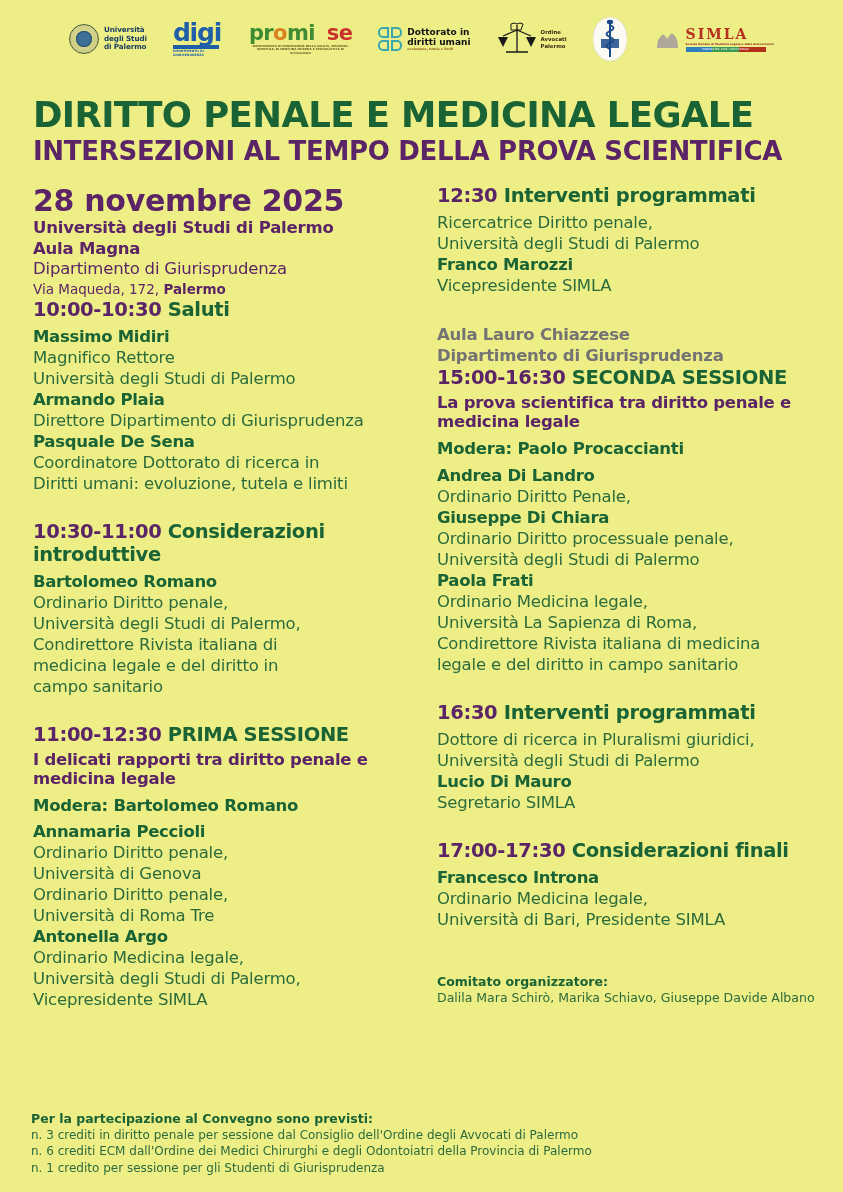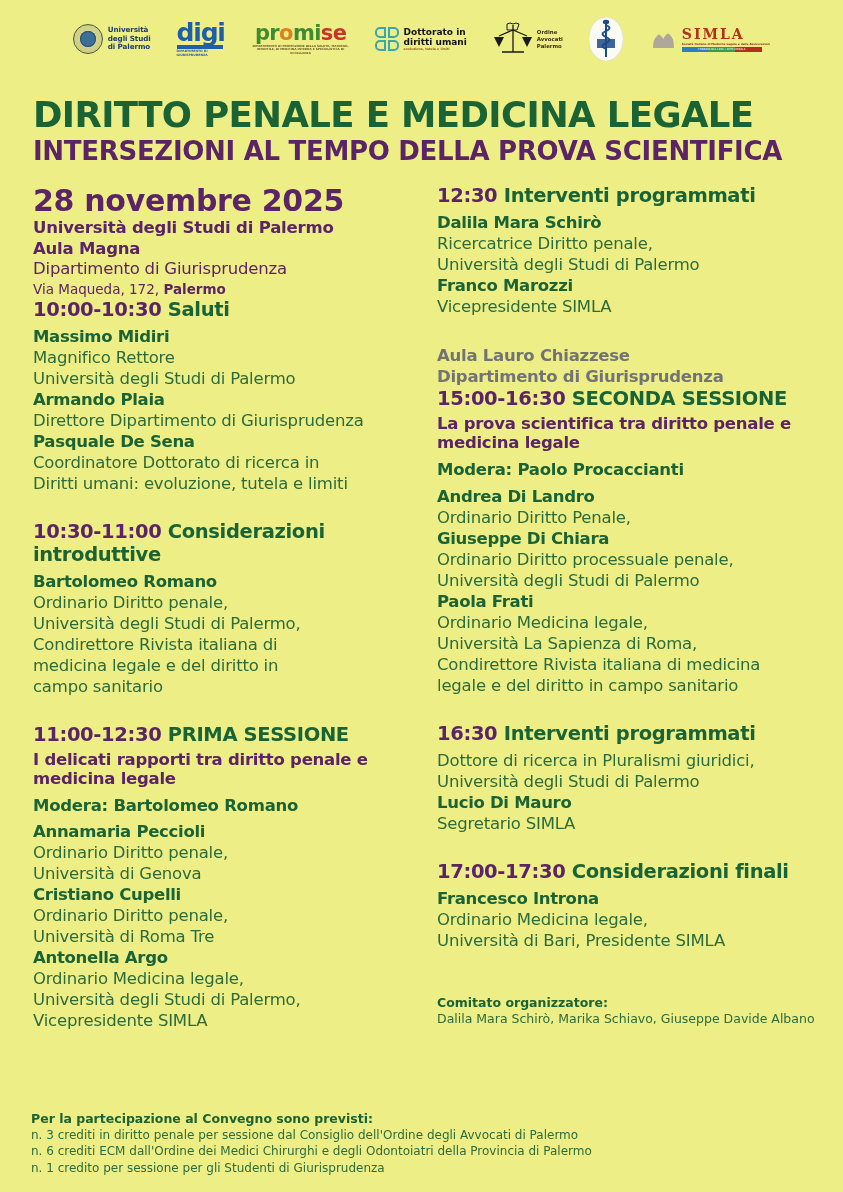--- a/index.html
+++ b/index.html
@@ -59,21 +59,21 @@
     font-size: 3.1px; line-height: 4px; color: #1f5fa8;
     font-weight: bold; letter-spacing: 0px; max-width: 50px;
   }
   .digi-bar { width: 46px; height: 4px; background: #1f5fa8; margin-top: 1px; }
 
   
   .logo-promise { flex-direction: column; align-items: center; }
   .pr-word { font-size: 21px; font-weight: bold; line-height: 21px; letter-spacing: -0.6px; }
   .pr-g { color: #3f8b33; }
   .pr-o { color: #d9821e; }
-  .pr-r { color: #c8322a; }
+  .pr-r { color: #c8322a; padding-left: 12px; }
   .pr-sub {
     font-size: 2.9px; line-height: 3.6px; color: #6a5a20;
     font-weight: bold; text-align: center; max-width: 96px; margin-top: 1px;
   }
 
   
   .logo-dodo { gap: 5px; }
   .dodo-mark {
     display: grid; grid-template-columns: 11px 11px;
     grid-template-rows: 11px 11px; gap: 2px;
@@ -344,38 +344,36 @@
           </div>
         </div>
         <div class="session">
           <div class="s-head"><span class="s-time">11:00-12:30 </span><span>PRIMA SESSIONE</span></div>
           <div class="s-sub">I delicati rapporti tra diritto penale e medicina legale</div>
           <div class="s-mod"><span>Modera: </span><span>Bartolomeo Romano</span></div>
           <div class="people">
             <div class="p-name">Annamaria Peccioli</div>
             <div class="p-role">Ordinario Diritto penale,</div>
             <div class="p-role">Università di Genova</div>
-            <div class="p-name">Cristiano Cupelli</div>
             <div class="p-role">Ordinario Diritto penale,</div>
             <div class="p-role">Università di Roma Tre</div>
             <div class="p-name">Antonella Argo</div>
             <div class="p-role">Ordinario Medicina legale,</div>
             <div class="p-role">Università degli Studi di Palermo,</div>
             <div class="p-role">Vicepresidente SIMLA</div>
           </div>
         </div>
       </div>
   </div>
 
   <div class="col col-right">
     <div id="right-sessions-top">
         <div class="session">
           <div class="s-head"><span class="s-time">12:30 </span><span>Interventi programmati</span></div>
           <div class="people">
-            <div class="p-name">Dalila Mara Schirò</div>
             <div class="p-role">Ricercatrice Diritto penale,</div>
             <div class="p-role">Università degli Studi di Palermo</div>
             <div class="p-name">Franco Marozzi</div>
             <div class="p-role">Vicepresidente SIMLA</div>
           </div>
         </div>
       </div>
 
     <div class="venue">
       <div>Aula Lauro Chiazzese</div>

